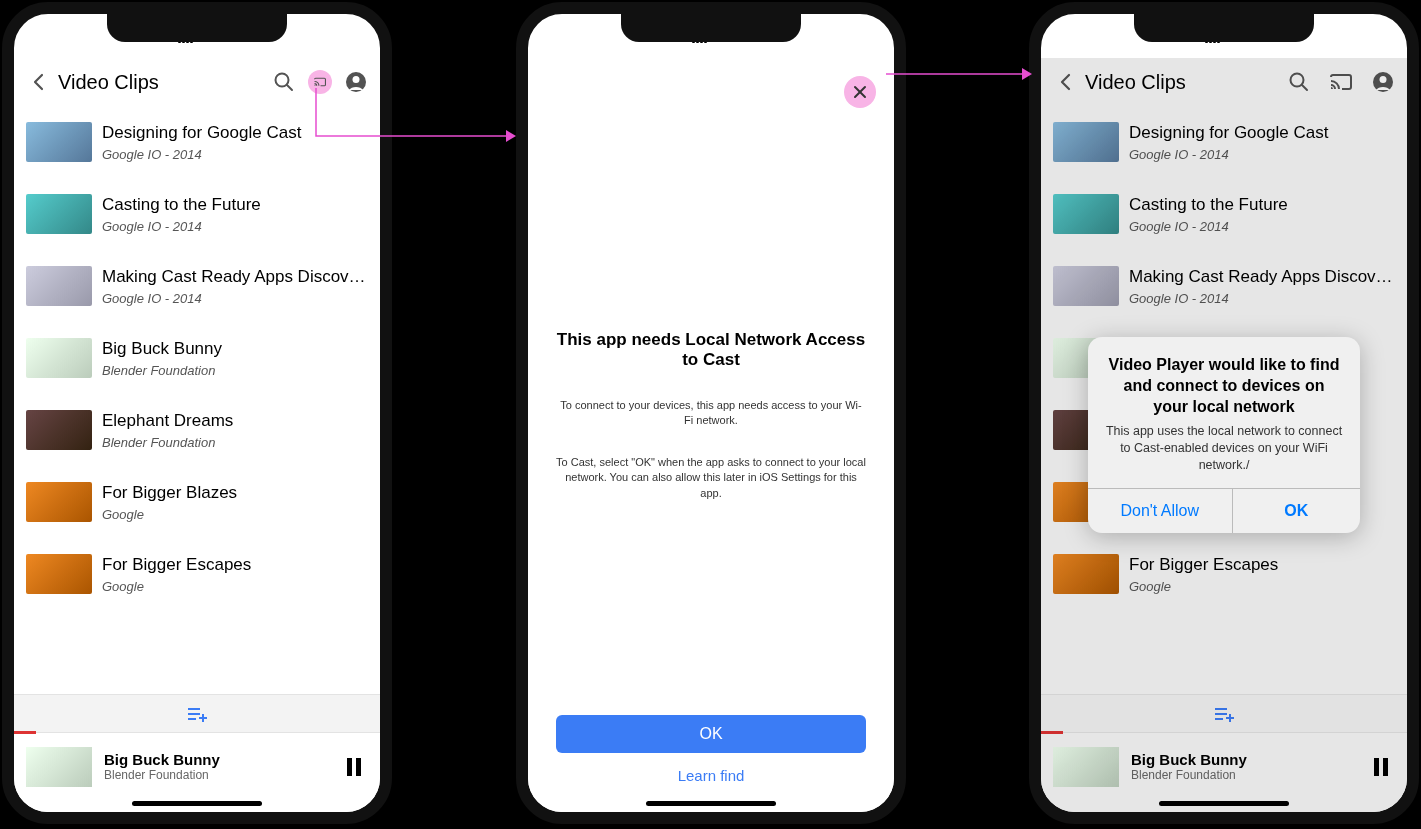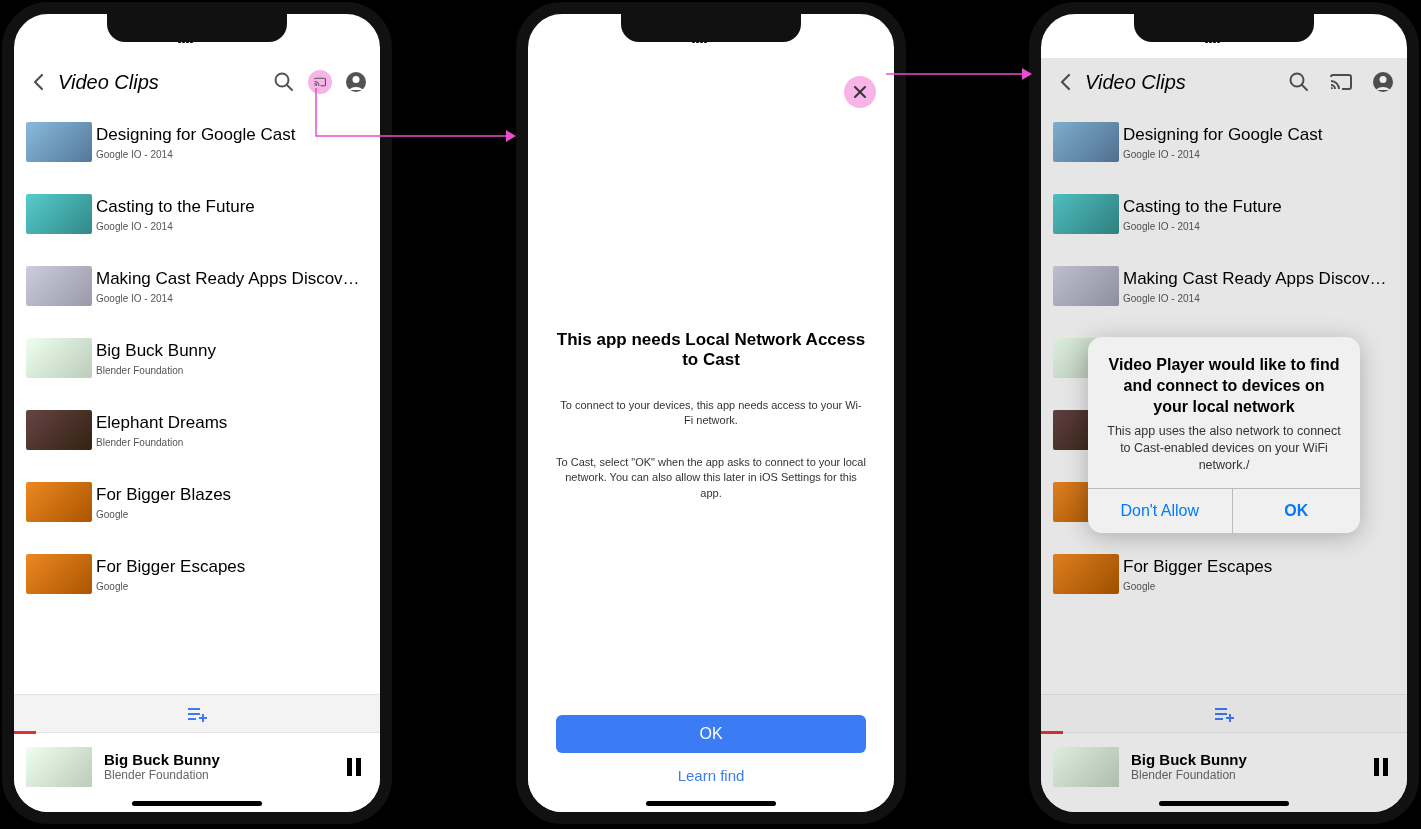--- a/index.html
+++ b/index.html
@@ -47,46 +47,46 @@
   }
   .status-right { display:flex; gap:6px; align-items:center; }
   .sig-bars { display:flex; gap:1px; align-items:flex-end; }
   .sig-bars span { width:3px; background:#000; border-radius:1px; }
   .sig-bars span:nth-child(1){height:5px}
   .sig-bars span:nth-child(2){height:8px}
   .sig-bars span:nth-child(3){height:11px}
   .sig-bars span:nth-child(4){height:14px}
   .wifi-icon, .battery-icon { display:inline-flex; }
   .header {
-    height:48px; display:flex; align-items:center; padding:0 12px; gap:8px;font-style:italic;
+    height:48px; display:flex; align-items:center; padding:0 12px; gap:8px;
   }
   .back-chevron { width:24px; height:24px; display:flex; align-items:center; justify-content:center; cursor:pointer; }
   .header-title { font-size:20px; font-weight:400; flex:1; }
   .header-actions { display:flex; gap:18px; align-items:center; }
   .icon-btn { width:24px; height:24px; display:flex; align-items:center; justify-content:center; cursor:pointer; }
   .highlight-pink { background:#f8b4e6; border-radius:50%; padding:6px; margin:-6px; }
   .screen-body { background:#fff; height:calc(100% - 44px); display:flex; flex-direction:column; }
   .list { flex:1; overflow:hidden; }
   .list-item {
-    display:flex; align-items:center; gap:4px; padding:16px 12px;
+    display:flex; align-items:center; gap:10px; padding:16px 12px;
   }
   .thumb {
     width:66px; height:40px; border-radius:2px;
     background:linear-gradient(135deg,#7aa,#467); flex-shrink:0;
   }
   .thumb.t1{background:linear-gradient(135deg,#8bd,#579)}
   .thumb.t2{background:linear-gradient(135deg,#5cc,#388)}
   .thumb.t3{background:linear-gradient(135deg,#ccd,#99a)}
   .thumb.t4{background:linear-gradient(135deg,#efe,#bcb)}
   .thumb.t5{background:linear-gradient(135deg,#644,#321)}
   .thumb.t6{background:linear-gradient(135deg,#e82,#a50)}
   .thumb.t7{background:linear-gradient(135deg,#e82,#a50)}
   .li-texts { flex:1; min-width:0; }
   .li-title { font-size:17px; font-weight:400; color:#000; white-space:nowrap; overflow:hidden; text-overflow:ellipsis; }
-  .li-sub { font-size:10px; color:#555; margin-top:4px; }
+  .li-sub { font-size:13px; color:#555; margin-top:4px;font-style:italic; }
   .queue-bar {
     height:38px; background:#f3f3f3; display:flex; align-items:center; justify-content:center;
     border-top:1px solid #e3e3e3;
   }
   .now-playing {
     height:68px; display:flex; align-items:center; gap:12px; padding:0 12px;
     border-top:1px solid #e3e3e3; position:relative;
     margin-bottom:12px;
   }
   .np-progress {
@@ -472,21 +472,21 @@
             <rect x="1" y="0" width="5" height="18" fill="#000"></rect>
             <rect x="10" y="0" width="5" height="18" fill="#000"></rect>
           </svg>
       </div>
     </div>
   </div>
   <div class="ios-alert-backdrop">
     <div class="ios-alert">
       <div class="alert-body">
         <div class="alert-title">Video Player would like to find and connect to devices on your local network</div>
-        <div class="alert-msg">This app uses the also network to connect to Cast-enabled devices on your WiFi network./</div>
+        <div class="alert-msg">This app uses the local network to connect to Cast-enabled devices on your WiFi network./</div>
       </div>
       <div class="alert-btns">
         <div class="alert-btn">Don't Allow</div>
         <div class="alert-btn">OK</div>
       </div>
     </div>
   </div>
   <div class="home-indicator"></div>
 </div>
 

